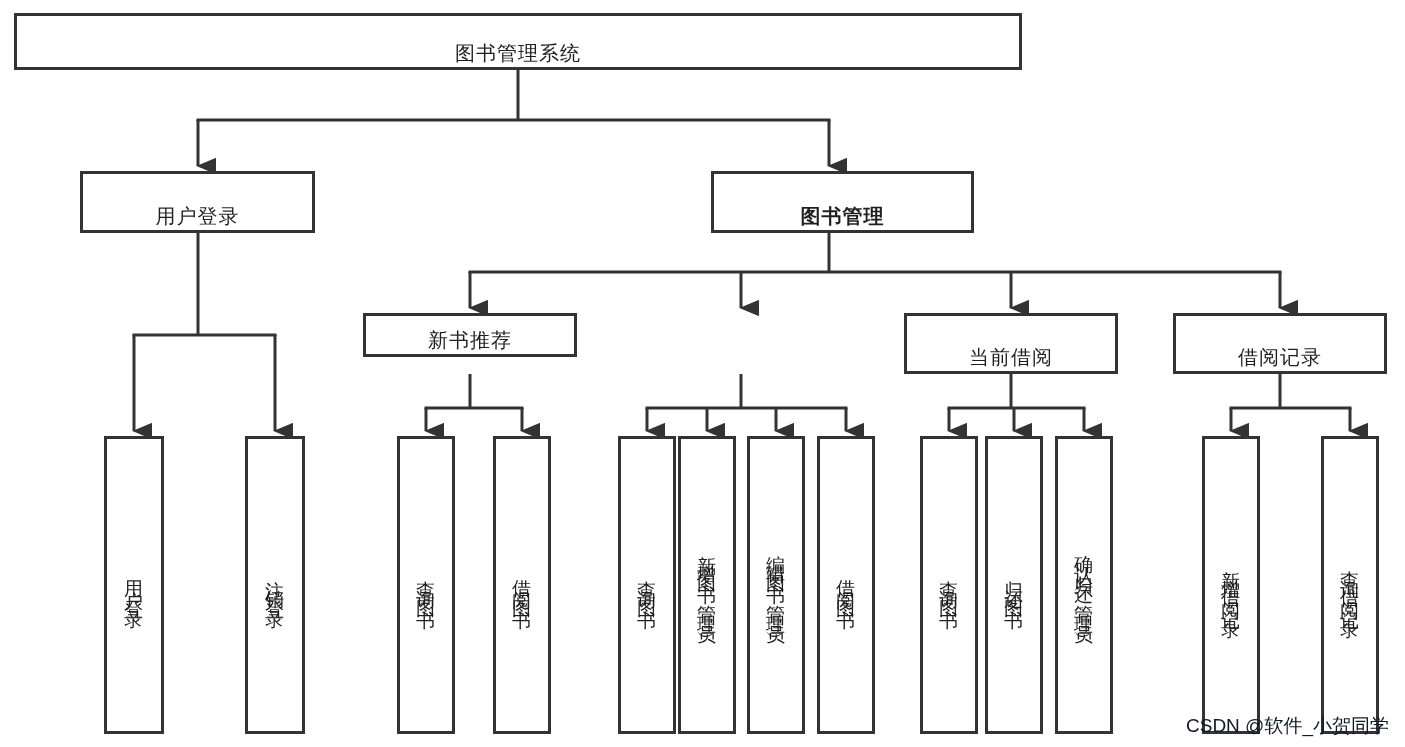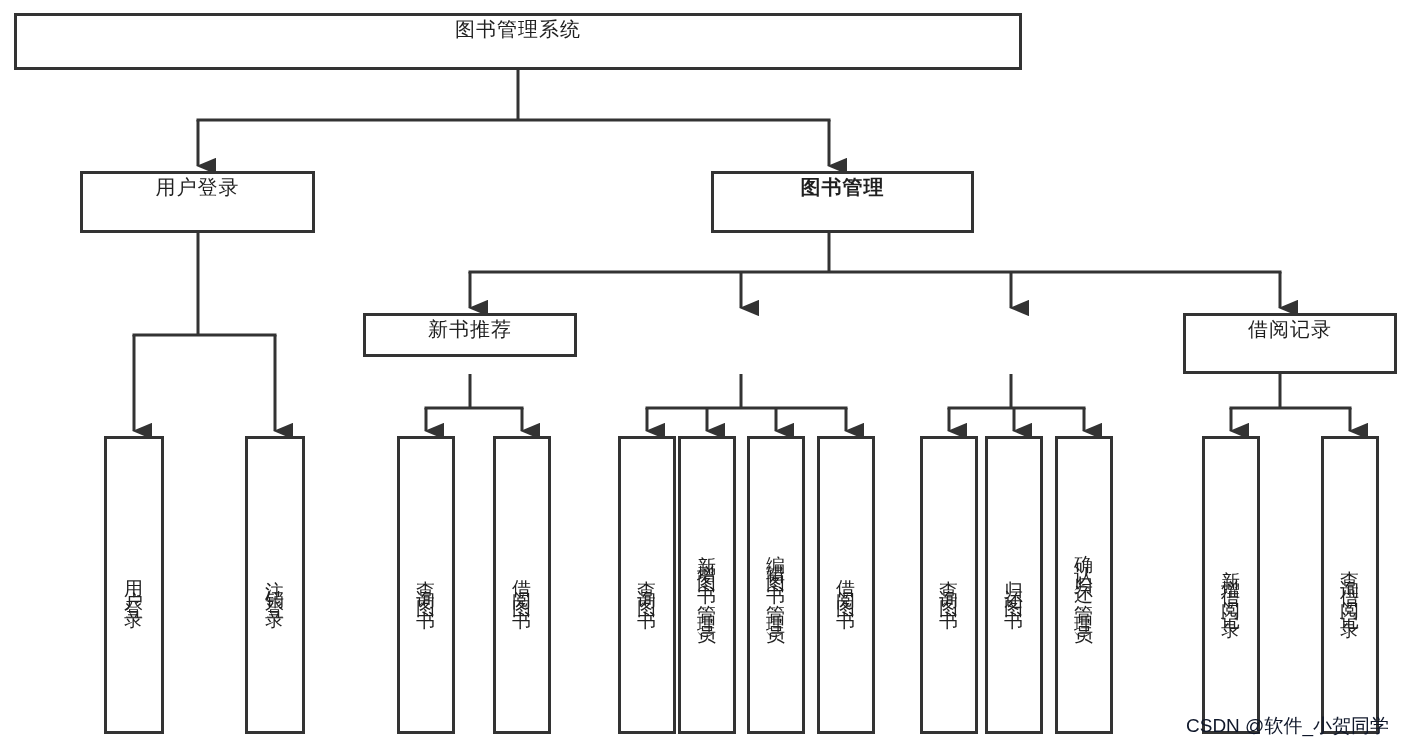--- a/index.html
+++ b/index.html
@@ -21,21 +21,21 @@
     width: 1405px;
     height: 747px;
     pointer-events: none;
   }
   .hbox {
     position: absolute;
     box-sizing: border-box;
     border: 3px solid #333333;
     background: #ffffff;
     display: flex;
-    align-items: flex-start;
+    align-items: flex-end;
     justify-content: center;
     font-size: 20px;
     color: #1f1f1f;
     letter-spacing: 1px;
     z-index: 2;
   }
   .vbox {
     position: absolute;
     box-sizing: border-box;
     border: 3px solid #333333;
@@ -125,21 +125,24 @@
   <div class="hbox" style="left:80px; top:171px; width:235px; height:62px;">
     <span>用户登录</span>
   </div>
   <div class="hbox" style="left:711px; top:171px; width:263px; height:62px;font-weight:bold;">
     <span>图书管理</span>
   </div>
 
   <div class="hbox" style="left:363px; top:313px; width:214px; height:44px;">
     <span>新书推荐</span>
   </div>
-  <div class="hbox" style="left:1173px; top:313px; width:214px; height:61px;margin-left:10px;">
+  <div class="hbox" style="left:904px; top:313px; width:214px; height:61px;">
+    <span>当前借阅</span>
+  </div>
+  <div class="hbox" style="left:1173px; top:313px; width:214px; height:61px;">
     <span>借阅记录</span>
   </div>
 
   <div class="vbox" style="left:104px; top:436px; width:60px; height:298px;">
     <span>用户登录</span>
   </div>
   <div class="vbox" style="left:245px; top:436px; width:60px; height:298px;">
     <span>注销登录</span>
   </div>
 

